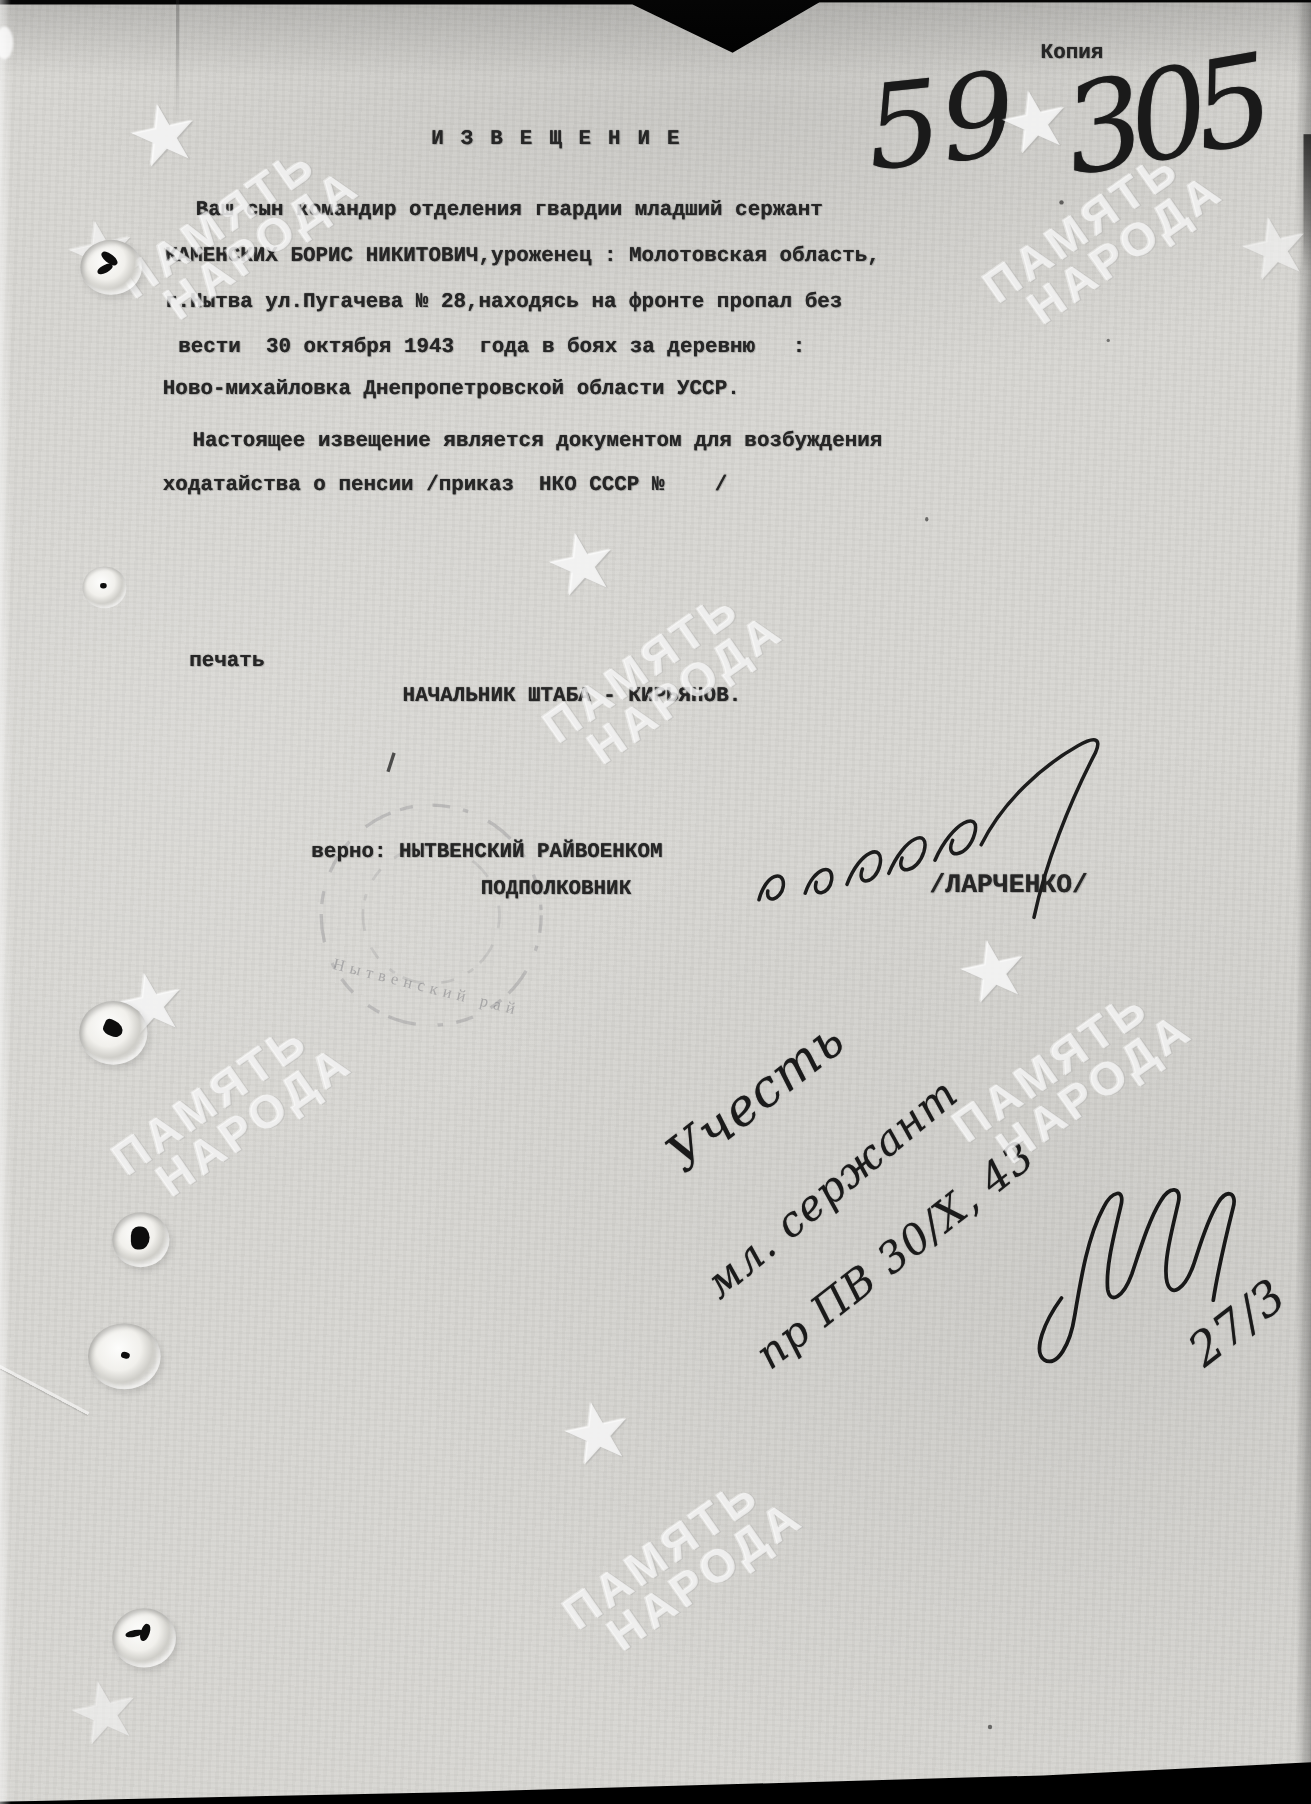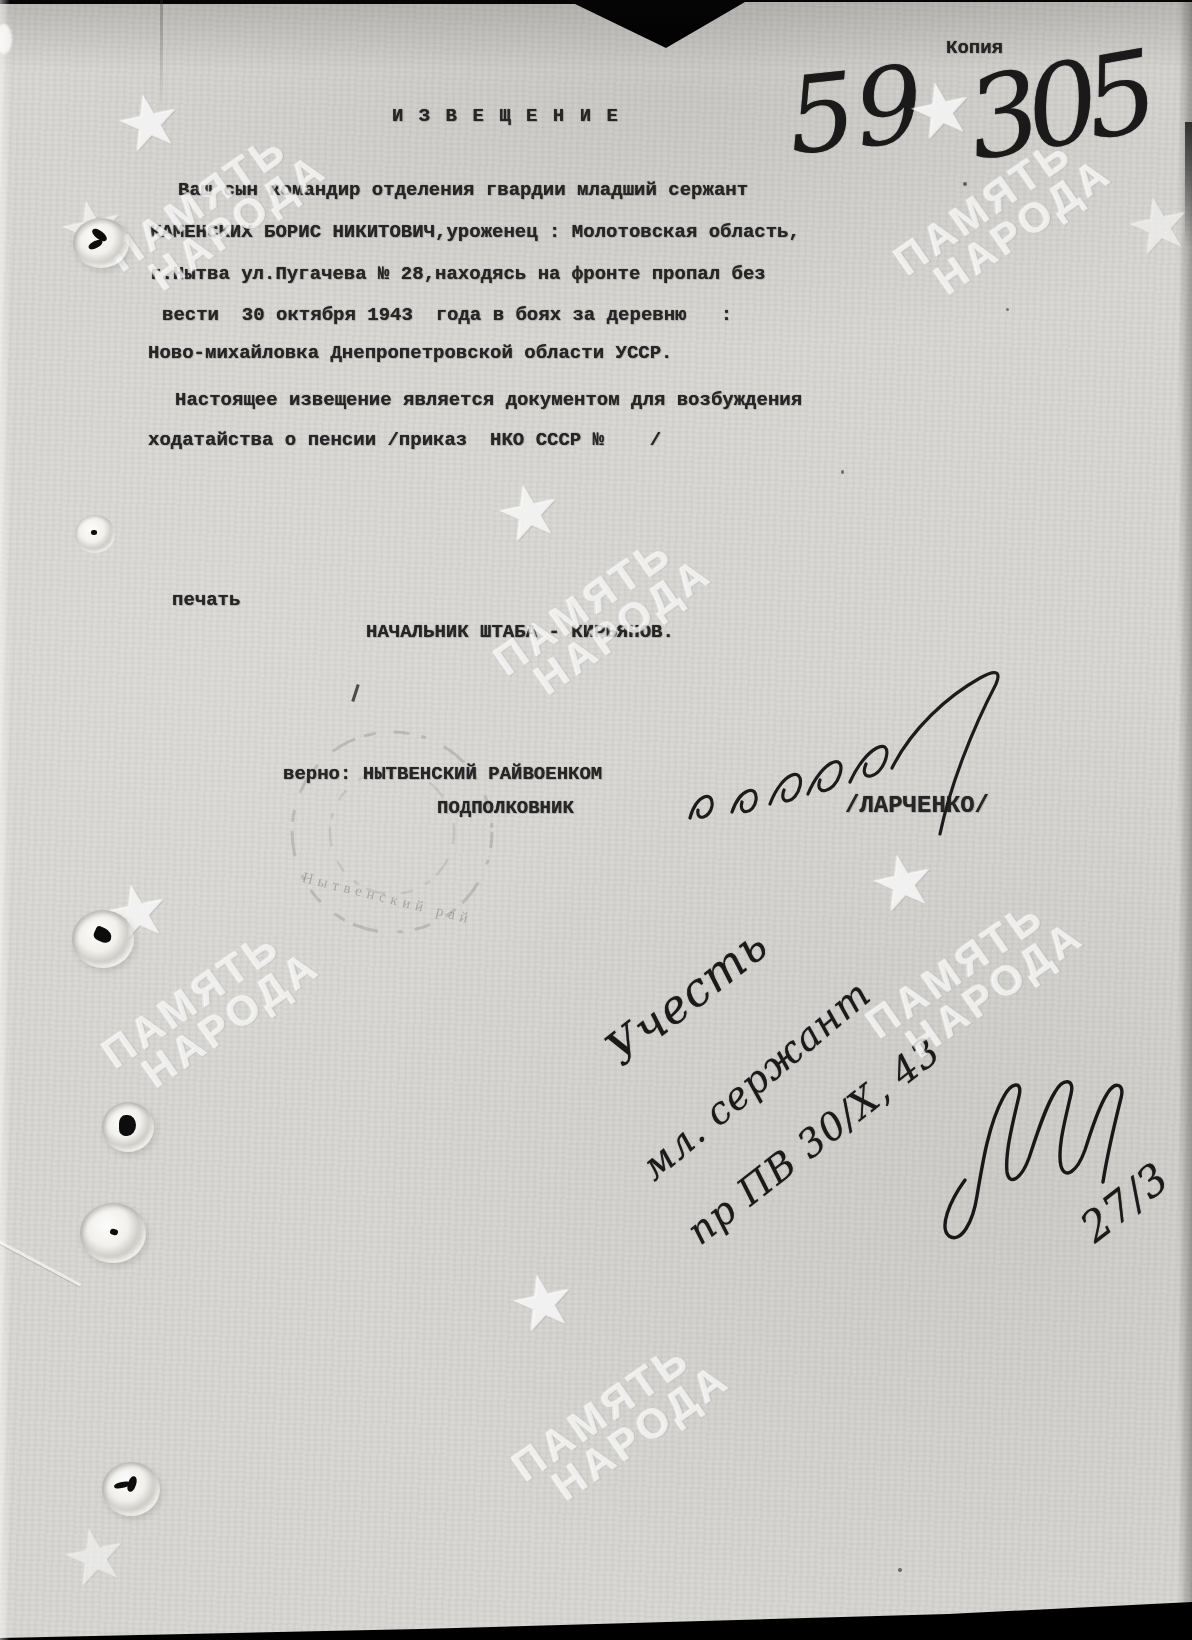--- a/index.html
+++ b/index.html
@@ -63,21 +63,21 @@
 
   <div class="stamp" style="left:270px;top:710px;width:245px;height:245px;">
     <svg width="245" height="245" viewBox="0 0 245 245">
       <circle cx="122" cy="122" r="100" fill="none" stroke="rgba(75,75,85,0.20)" stroke-width="3" stroke-dasharray="16 12 5 20 26 9 12 18"></circle>
       <circle cx="122" cy="122" r="62" fill="none" stroke="rgba(75,75,85,0.13)" stroke-width="2.5" stroke-dasharray="12 16 20 8 6 14"></circle>
     </svg>
     <span class="stamp-text">Нытвенский рай</span>
   </div>
 
   <div class="tw" style="left:946px;top:38px;">Копия</div>
-  <div class="tw" style="left:392px;top:106px;letter-spacing:2px;">И З В Е Щ Е Н И Е</div>
+  <div class="tw" style="left:392px;top:116px;letter-spacing:2px;">И З В Е Щ Е Н И Е</div>
   <div class="tw" style="left:178px;top:180px;">Ваш сын командир отделения гвардии младший сержант</div>
   <div class="tw" style="left:150px;top:222px;text-align:right;">КАМЕНСКИХ БОРИС НИКИТОВИЧ,уроженец : Молотовская область,</div>
   <div class="tw" style="left:150px;top:264px;">г.Нытва ул.Пугачева № 28,находясь на фронте пропал без</div>
   <div class="tw" style="left:162px;top:305px;">вести  30 октября 1943  года в боях за деревню   :</div>
   <div class="tw" style="left:148px;top:343px;font-family:Liberation Mono, monospace;">Ново-михайловка Днепропетровской области УССР.</div>
   <div class="tw" style="left:175px;top:390px;">Настоящее извещение является документом для возбуждения</div>
   <div class="tw" style="left:148px;top:430px;">ходатайства о пенсии /приказ  НКО СССР №    /</div>
   <div class="tw" style="left:172px;top:590px;">печать</div>
   <div class="tw" style="left:366px;top:622px;">НАЧАЛЬНИК ШТАБА - КИРЬЯНОВ.</div>
   <div class="tw" style="left:283px;top:764px;">верно: НЫТВЕНСКИЙ РАЙВОЕНКОМ</div>

